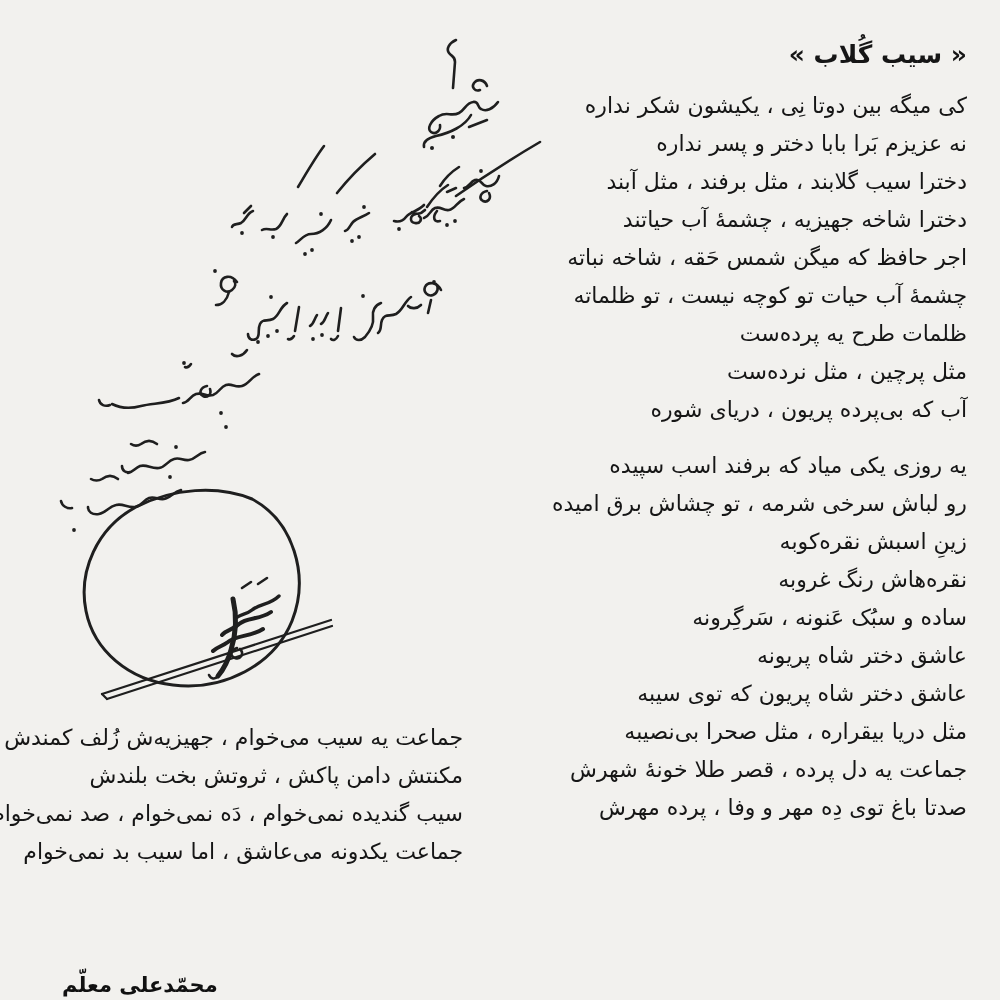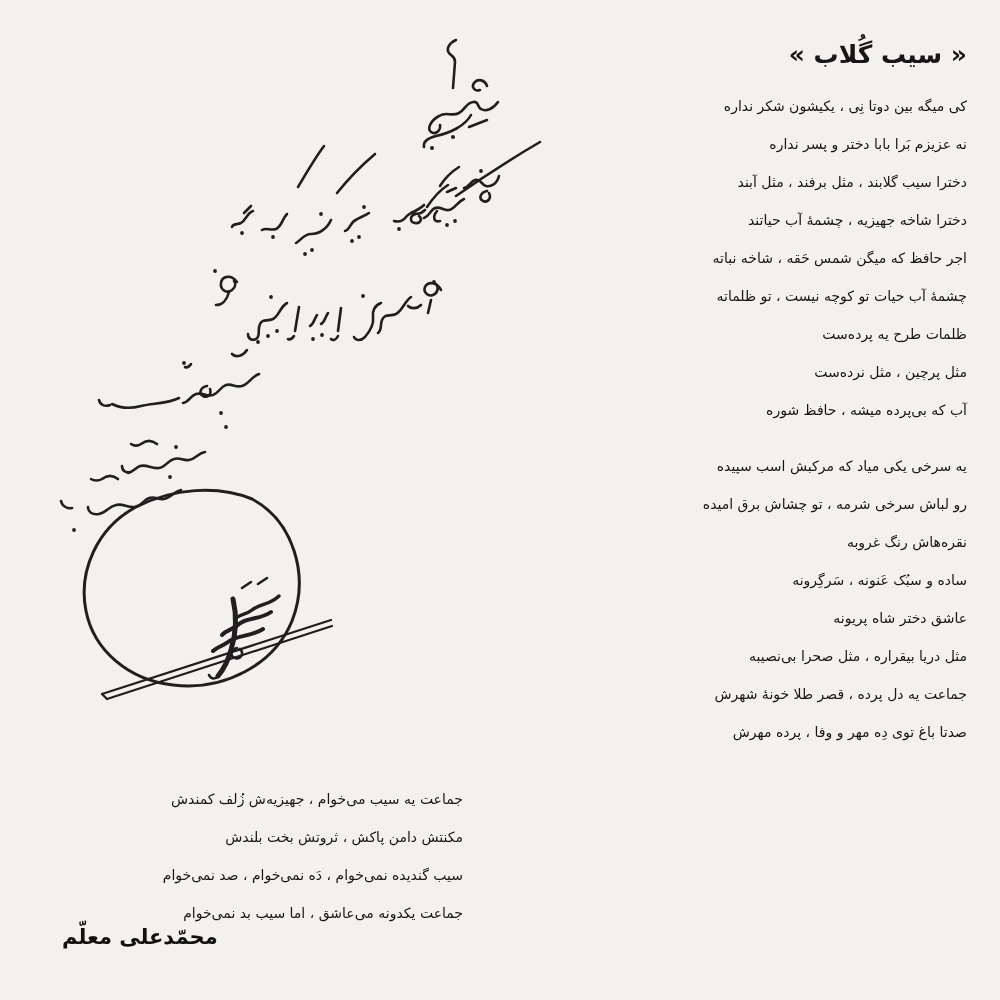--- a/index.html
+++ b/index.html
@@ -23,29 +23,29 @@
   .poem{
     position:absolute;top:38px;right:33px;width:630px;
     direction:rtl;text-align:right;
     color:#161616;
   }
   .poem-title{
     font-size:25px;font-weight:bold;line-height:34px;
     margin-bottom:15px;letter-spacing:0.5px;
   }
   .line{
-    font-size:14px;line-height:38px;white-space:nowrap;
+    font-size:22px;line-height:38px;white-space:nowrap;
   }
   .stanza-gap{height:18px;}
   .closing{
-    position:absolute;top:780px;left:58px;width:405px;
+    position:absolute;top:719px;left:58px;width:405px;
     direction:rtl;color:#161616;
   }
   .author{
-    position:absolute;top:922px;left:62px;
+    position:absolute;top:970px;left:62px;
     direction:rtl;color:#111;
     font-size:21px;font-weight:bold;line-height:30px;
   }
 </style>
 </head>
 <body>
 
 <div class="page">
 
   <svg class="handwriting" viewBox="0 0 1000 1000" aria-hidden="true">
@@ -174,29 +174,31 @@
     <div class="poem-title">« سیب گُلاب »</div>
     <div>
         <div class="line">کی میگه بین دوتا نِی ، یکیشون شکر نداره</div>
         <div class="line">نه عزیزم بَرا بابا دختر و پسر نداره</div>
         <div class="line">دخترا سیب گلابند ، مثل برفند ، مثل آبند</div>
         <div class="line">دخترا شاخه جهیزیه ، چشمۀ آب حیاتند</div>
         <div class="line">اجر حافظ که میگن شمس حَقه ، شاخه نباته</div>
         <div class="line">چشمۀ آب حیات تو کوچه نیست ، تو ظلماته</div>
         <div class="line">ظلمات طرح یه پرده‌ست</div>
         <div class="line">مثل پرچین ، مثل نرده‌ست</div>
-        <div class="line">آب که بی‌پرده میشه ، حافظ شوره</div>
+        <div class="line">آب که بی‌پرده پریون ، دریای شوره</div>
       </div>
     <div class="stanza-gap"></div>
     <div>
-        <div class="line">یه سرخی یکی میاد که مرکبش اسب سپیده</div>
+        <div class="line">یه روزی یکی میاد که برفند اسب سپیده</div>
         <div class="line">رو لباش سرخی شرمه ، تو چشاش برق امیده</div>
+        <div class="line">زینِ اسبش نقره‌کوبه</div>
         <div class="line">نقره‌هاش رنگ غروبه</div>
         <div class="line">ساده و سبُک عَنونه ، سَرگِرونه</div>
         <div class="line">عاشق دختر شاه پریونه</div>
+        <div class="line">عاشق دختر شاه پریون که توی سیبه</div>
         <div class="line">مثل دریا بیقراره ، مثل صحرا بی‌نصیبه</div>
         <div class="line">جماعت یه دل پرده ، قصر طلا خونۀ شهرش</div>
         <div class="line">صدتا باغ توی دِه مهر و وفا ، پرده مهرش</div>
       </div>
   </div>
 
   <div class="closing" dir="rtl">
       <div class="line">جماعت یه سیب می‌خوام ، جهیزیه‌ش زُلف کمندش</div>
       <div class="line">مکنتش دامن پاکش ، ثروتش بخت بلندش</div>
       <div class="line">سیب گندیده نمی‌خوام ، دَه نمی‌خوام ، صد نمی‌خوام</div>

